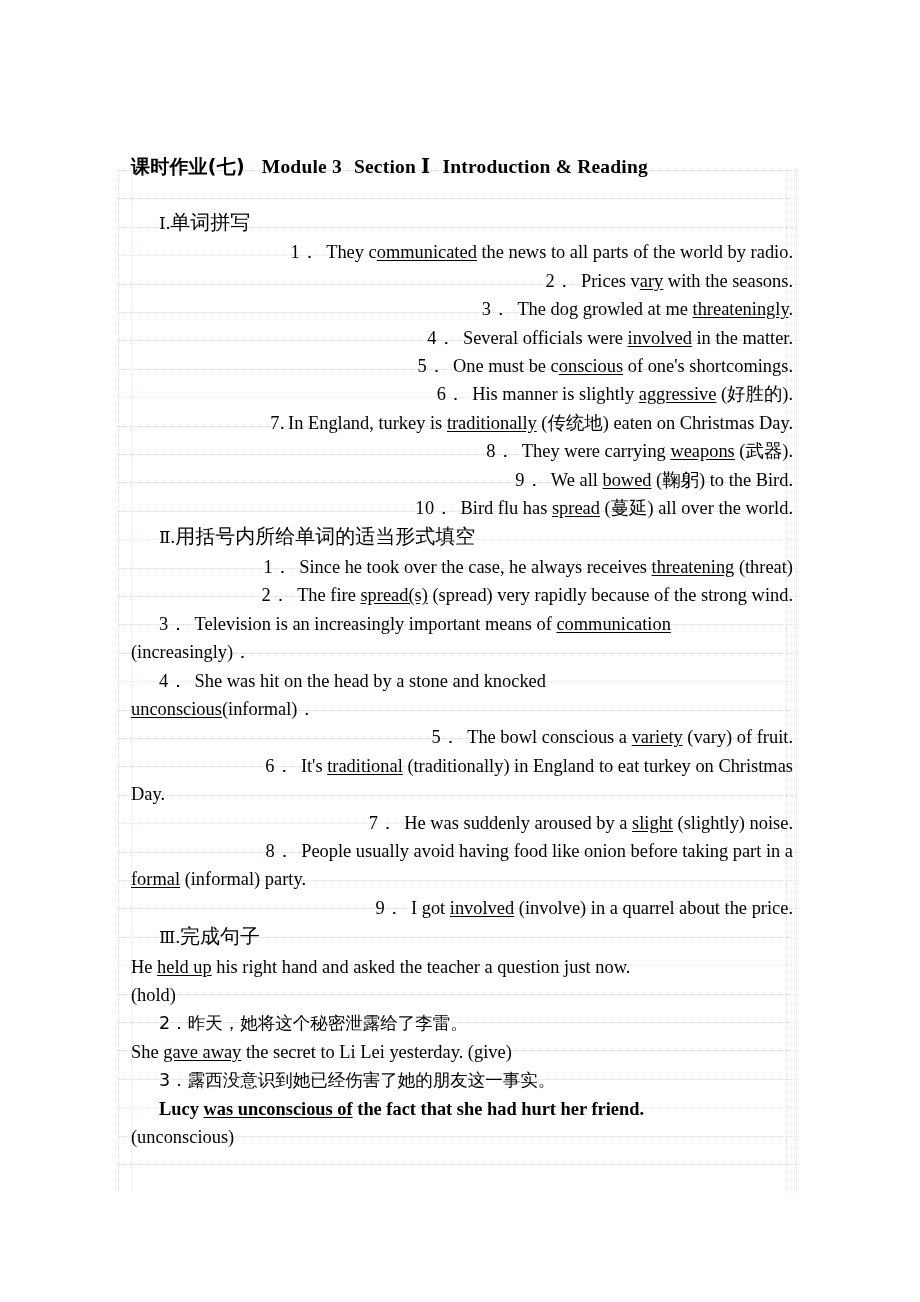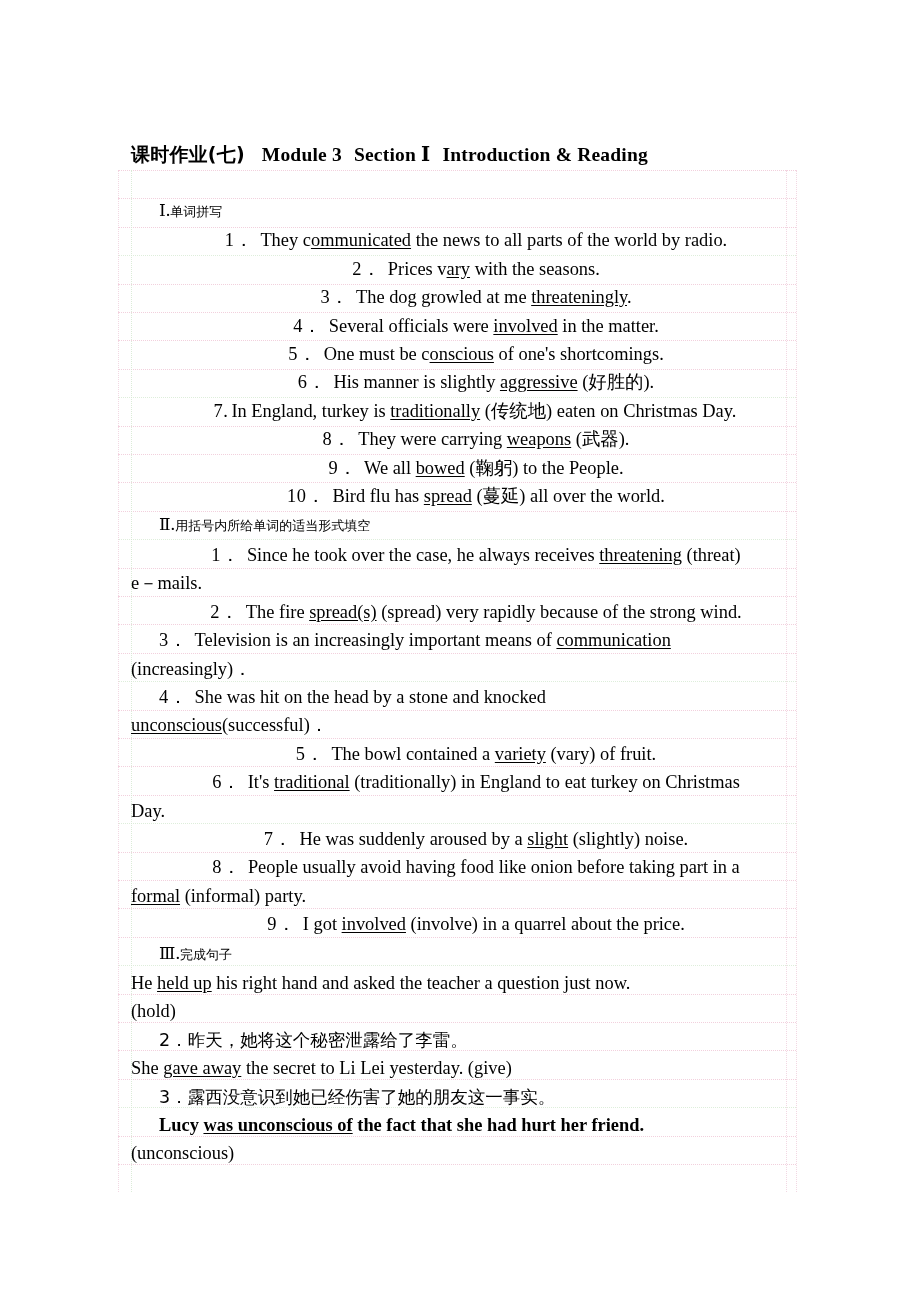--- a/index.html
+++ b/index.html
@@ -42,21 +42,21 @@
     width: 0;
     border-left: 1px dotted #efcfdd;
     opacity: .8;
   }
   .vline.g { border-left-color: #d3e8cf; }
   .hline.g { border-top-color: #d9ecd5; }
 
   
   #page {
     position: absolute;
-    left: 0; top: 0;
+    left: 0; top: 12px;
     width: 920px;
     height: 998px;
     z-index: 2;
   }
 
   .doc-title {
     position: absolute;
     left: 131px;
     top: 142px;
     width: 680px;
@@ -81,32 +81,32 @@
   }
 
   .sec-head {
     font-size: 18.5px;
     line-height: 28.4px;
     padding-left: 28px;
     white-space: nowrap;
   }
   .sec-head .cn {
     font-family: "DejaVu Sans", "Liberation Sans", sans-serif;
-    font-size: 13px;
+    font-size: 20px;
   }
   .sec-head .rn {
     font-family: "Liberation Serif", "DejaVu Serif", serif;
     font-size: 17px;
   }
 
   .item {
     font-size: 18.4px;
     line-height: 28.4px;
     text-indent: 28px;
-    text-align: center;
+    text-align: right;
   }
   .item.just {
     text-align: justify;
     text-align-last: left;
   }
   .item.tight { text-indent: 26px; }
   .item .num { letter-spacing: .5px; }
   .item .sp { display: inline-block; width: 7px; }
   .item .sp-n { display: inline-block; width: 3px; }
   .ans {
@@ -200,38 +200,37 @@
     <div class="item"><span class="num">4．</span><span class="sp"></span><span>Several officials were </span><span class="ans">involved</span><span> in the matter.</span></div>
 
     <div class="item"><span class="num">5．</span><span class="sp"></span><span>One must be c</span><span class="ans">onscious</span><span> of one's shortcomings.</span></div>
 
     <div class="item"><span class="num">6．</span><span class="sp"></span><span>His manner is slightly </span><span class="ans">aggressive</span><span> (好胜的).</span></div>
 
     <div class="item tight"><span class="num">7.</span><span class="sp-n"></span><span>In England, turkey is </span><span class="ans">traditionally</span><span> (传统地) eaten on Christmas Day.</span></div>
 
     <div class="item"><span class="num">8．</span><span class="sp"></span><span>They were carrying </span><span class="ans">weapons</span><span> (武器).</span></div>
 
-    <div class="item"><span class="num">9．</span><span class="sp"></span><span>We all </span><span class="ans">bowed</span><span> (鞠躬) to the People.</span></div>
+    <div class="item"><span class="num">9．</span><span class="sp"></span><span>We all </span><span class="ans">bowed</span><span> (鞠躬) to the Bird.</span></div>
 
     <div class="item"><span class="num">10．</span><span class="sp"></span><span>Bird flu has </span><span class="ans">spread</span><span> (蔓延) all over the world.</span></div>
 
     <div class="sec-head"><span class="rn">Ⅱ</span><span>.</span><span class="cn">用括号内所给单词的适当形式填空</span></div>
 
     <div class="item"><span class="num">1．</span><span class="sp"></span><span>Since he took over the case, he always receives </span><span class="ans">threatening</span><span> (threat)</span></div>
-    <div class="plain">e－mails.</div>
 
     <div class="item"><span class="num">2．</span><span class="sp"></span><span>The fire </span><span class="ans">spread(s)</span><span> (spread) very rapidly because of the strong wind.</span></div>
 
     <div class="item just"><span class="num">3．</span><span class="sp"></span><span>Television is an increasingly important means of </span><span class="ans">communication</span></div>
     <div class="plain">(increasingly)．</div>
 
     <div class="item just"><span class="num">4．</span><span class="sp"></span><span>She was hit on the head by a stone and knocked</span></div>
-    <div class="plain"><span class="ans">unconscious</span><span>(successful)．</span></div>
-
-    <div class="item"><span class="num">5．</span><span class="sp"></span><span>The bowl contained a </span><span class="ans">variety</span><span> (vary) of fruit.</span></div>
+    <div class="plain"><span class="ans">unconscious</span><span>(informal)．</span></div>
+
+    <div class="item"><span class="num">5．</span><span class="sp"></span><span>The bowl conscious a </span><span class="ans">variety</span><span> (vary) of fruit.</span></div>
 
     <div class="item"><span class="num">6．</span><span class="sp"></span><span>It's </span><span class="ans">traditional</span><span> (traditionally) in England to eat turkey on Christmas</span></div>
     <div class="plain">Day.</div>
 
     <div class="item"><span class="num">7．</span><span class="sp"></span><span>He was suddenly aroused by a </span><span class="ans">slight</span><span> (slightly) noise.</span></div>
 
     <div class="item"><span class="num">8．</span><span class="sp"></span><span>People usually avoid having food like onion before taking part in a</span></div>
     <div class="plain"><span class="ans">formal</span><span> (informal) party.</span></div>
 
     <div class="item"><span class="num">9．</span><span class="sp"></span><span>I got </span><span class="ans">involved</span><span> (involve) in a quarrel about the price.</span></div>

